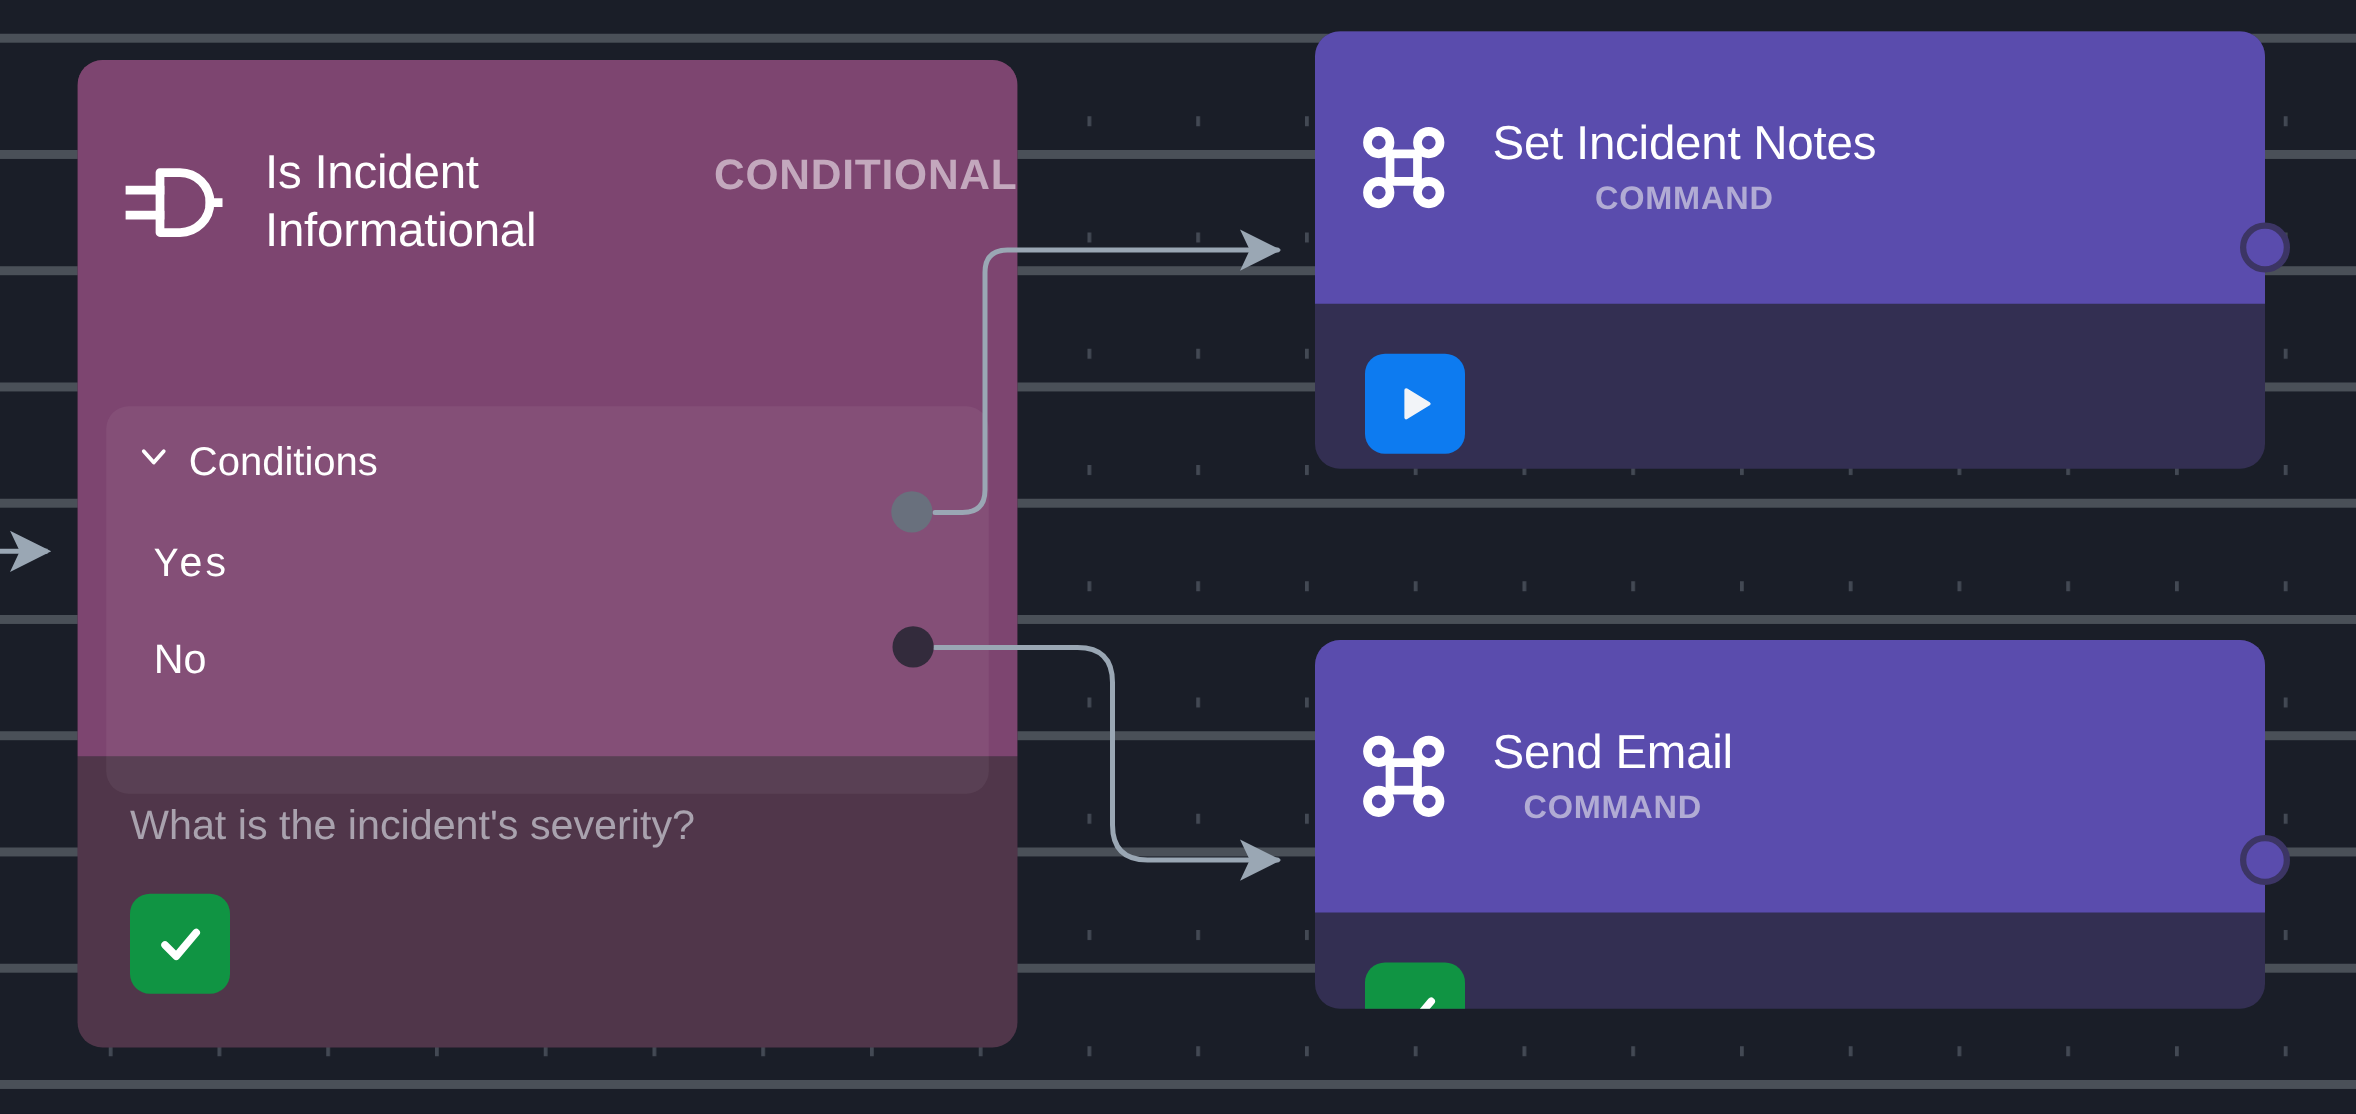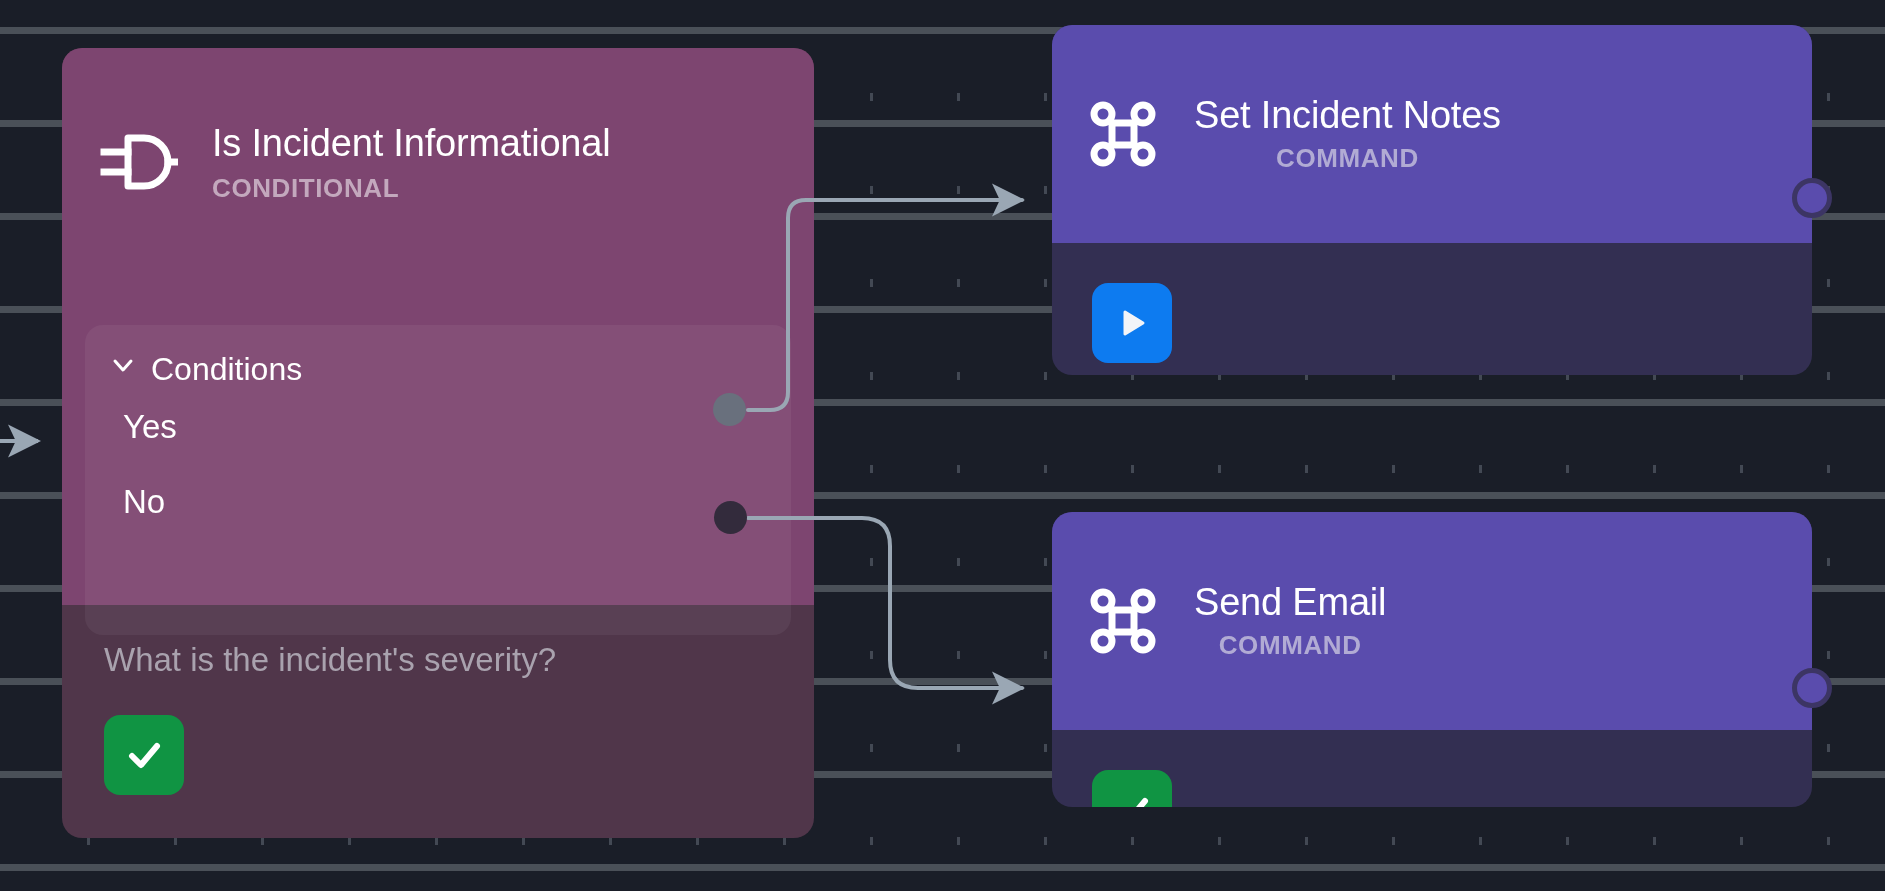--- a/index.html
+++ b/index.html
@@ -64,31 +64,31 @@
     align-items: center;
     padding-left: 36px;
     box-sizing: border-box;
   }
   .gate-icon {
     width: 80px;
     height: 72px;
     flex: 0 0 auto;
     margin-right: 34px;
   }
-  .cond-titles { display: flex; flex-direction: column; justify-content: space-between; }
+  .cond-titles { display: flex; flex-direction: row; justify-content: space-between; }
   .cond-title {
     color: #ffffff;
     font-size: 38px;
     line-height: 1.25;
     letter-spacing: -0.2px;
     font-weight: 400;
   }
   .cond-kind {
     color: #c3a8bd;
-    font-size: 26px;
+    font-size: 34px;
     font-weight: 700;
     letter-spacing: 0.6px;
     margin-top: 6px;
   }
 
   .conditions-panel {
     position: absolute;
     left: 23px;
     top: 277px;
     width: 706px;
@@ -108,21 +108,21 @@
   }
   .conditions-label {
     color: #ffffff;
     font-size: 32px;
   }
   .cond-row {
     color: #ffffff;
     font-size: 33px;
     padding-left: 38px;
   }
-  .cond-row.yes { margin-top: 20px; }
+  .cond-row.yes { margin-top: 46px; font-family: Liberation Mono, monospace; }
   .cond-row.no  { margin-top: 37px; }
 
   .port {
     position: absolute;
     width: 33px; height: 33px;
     border-radius: 50%;
     z-index: 4;
   }
   .port.yes { background: #69707d; left: 713px; top: 393px; }
   .port.no  { background: #332b3c; left: 714px; top: 501px; }

